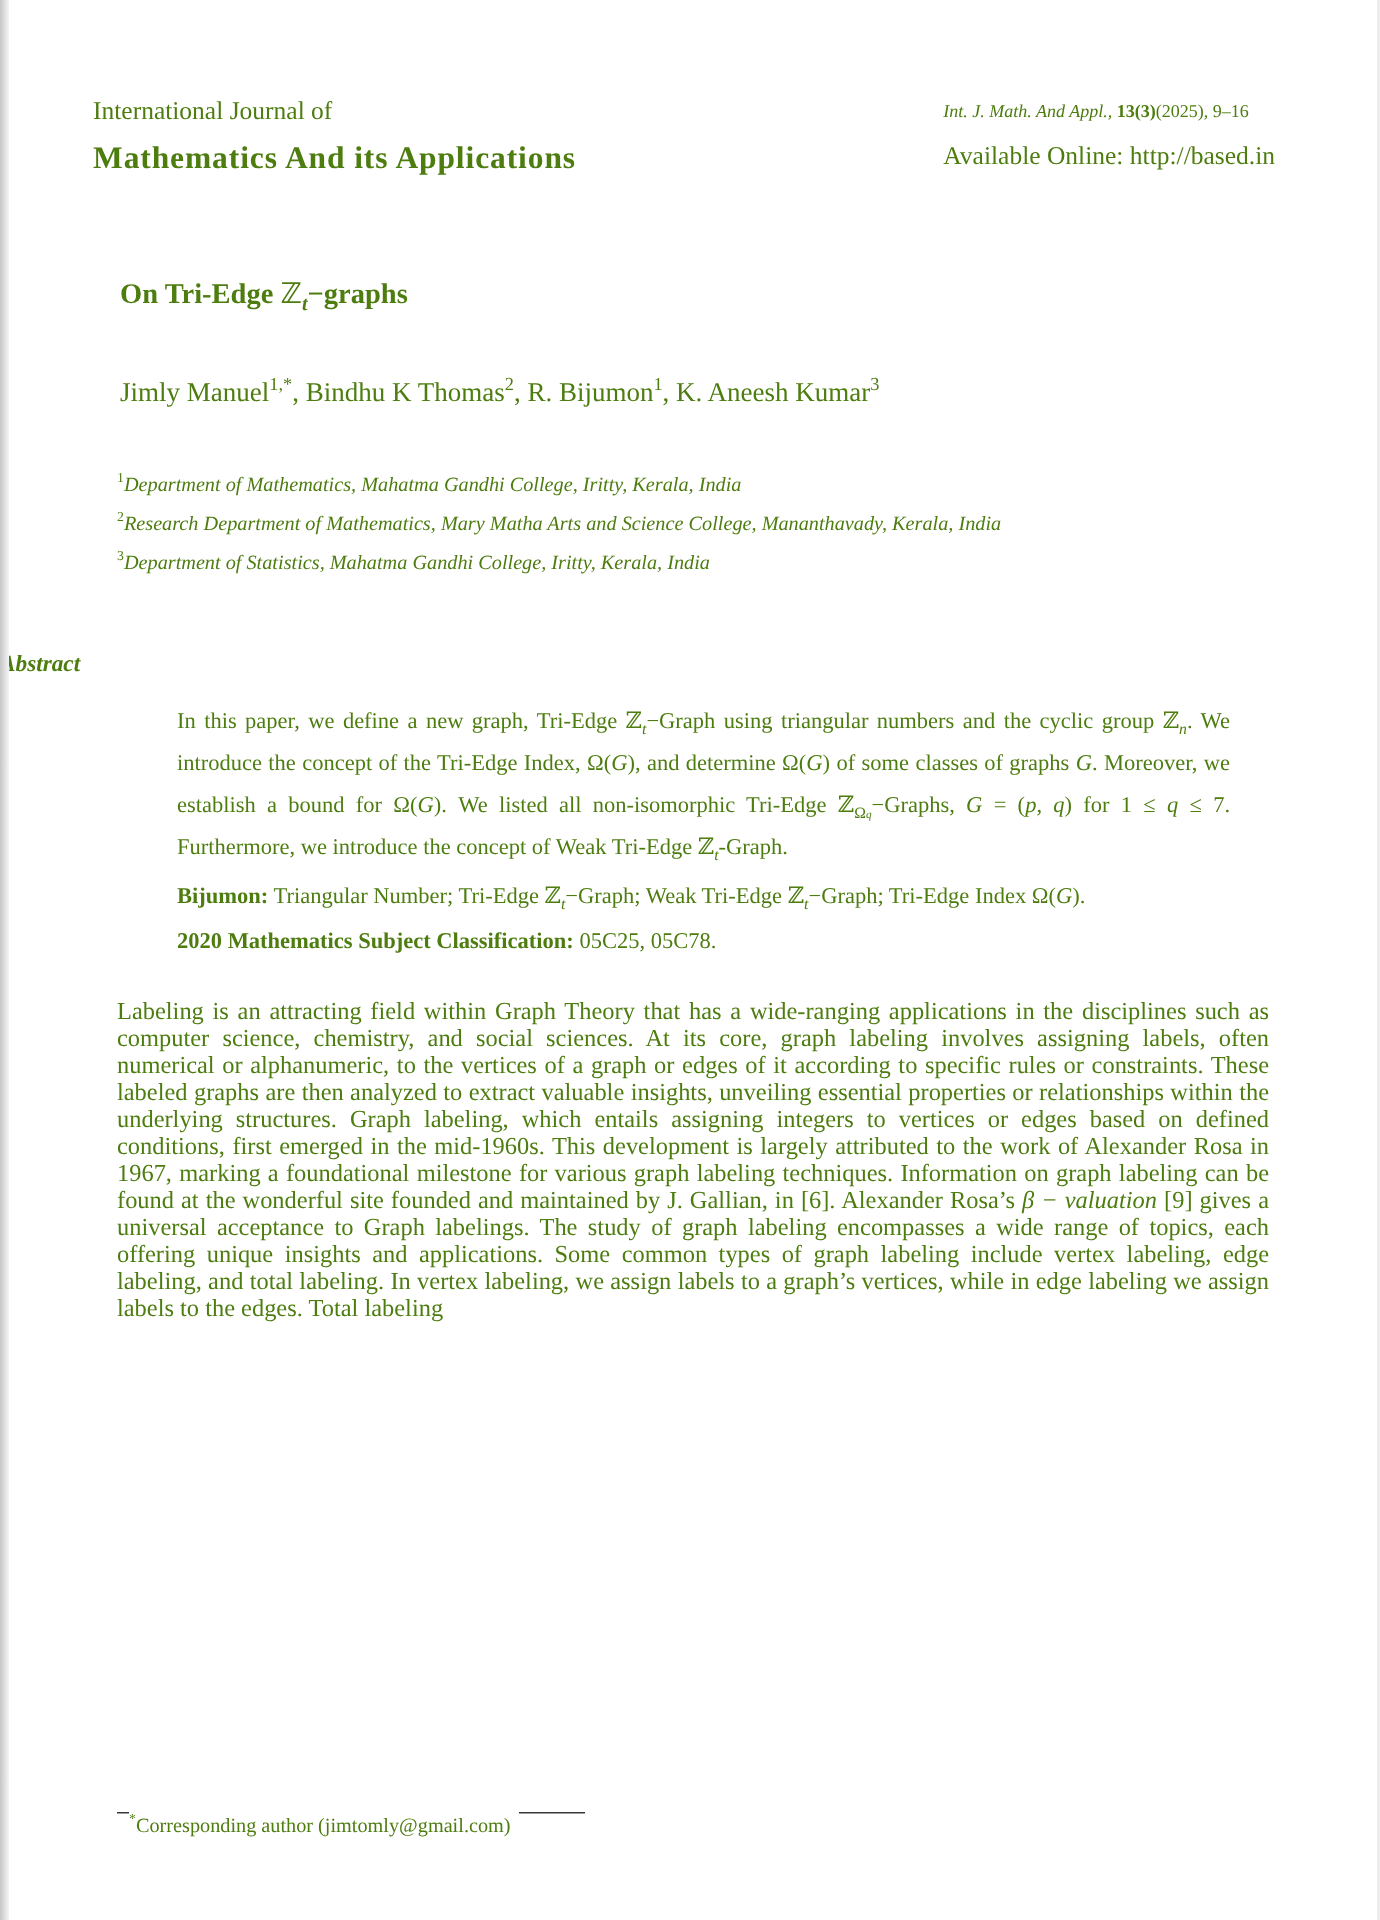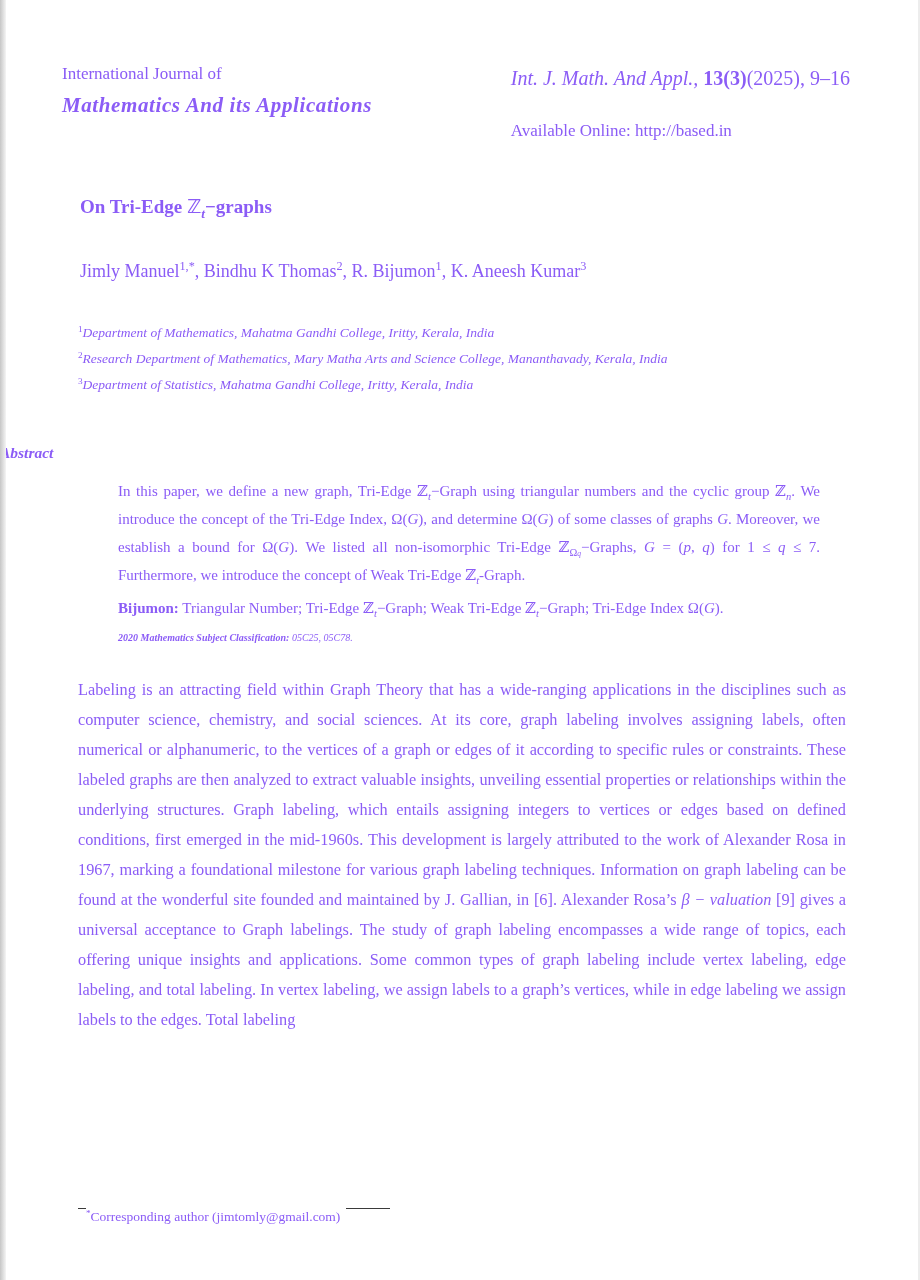--- a/index.html
+++ b/index.html
@@ -2,53 +2,53 @@
 <html><head>
 <meta charset="utf-8">
 <style>
   html,body{margin:0;padding:0;background:#e9e9e9;}
   .page{
     position:relative;
     width:920px;height:1280px;
     margin:0 auto;
     background:#ffffff;
     font-family:"Liberation Serif","DejaVu Serif","DejaVu Sans",serif;
-    color:#8b5cf6;
+    color:#4d7c0f;
     overflow:hidden;
   }
   .edge-left{
     position:absolute;left:0;top:0;width:6px;height:100%;
     background:linear-gradient(to right,#c6c6c6,#f5f5f5);
   }
   .edge-right{
     position:absolute;right:0;top:0;width:2px;height:100%;
     background:#ededed;
   }
   
   .header{display:flex;justify-content:space-between;padding:64px 70px 0 62px;}
   .h-left .jline1{font-size:17px;margin:0 0 9px 0;}
-  .h-left .jname{font-size:21px;font-style:italic;font-weight:700;letter-spacing:0.6px;margin:0 0 13px 0;}
+  .h-left .jname{font-size:21px;font-weight:700;letter-spacing:0.6px;margin:0 0 13px 0;}
   .h-left .issn{font-size:17px;margin:0;}
   .h-right{text-align:left;padding-top:3px;}
-  .h-right .cite{font-size:20px;margin:0 0 31px 0;}
+  .h-right .cite{font-size:12px;margin:0 0 12px 0;}
   .h-right .avail{font-size:17px;margin:0;}
   
   .title{margin:54px 0 0 80px;font-size:19px;font-weight:700;}
   .authors{margin:43px 0 0 80px;font-size:18px;font-family:Liberation Serif, serif;}
   .affs{margin:38px 0 0 78px;font-size:13.5px;line-height:26px;}
   .affs .aff{margin:0;}
   
   .abstract-head{margin:46px 0 0 0;font-size:15.5px;font-weight:700;font-style:italic;}
   .abstract-body{margin:15px 0 0 118px;width:702px;font-size:15px;line-height:28px;text-align:justify;}
   .keywords{margin:5px 0 0 118px;width:702px;font-size:15px;line-height:28px;text-align:justify;}
-  .msc{margin:3px 0 4px 118px;width:702px;font-size:10px;line-height:26px;font-style:italic;}
+  .msc{margin:3px 0 4px 118px;width:702px;font-size:15px;line-height:26px;}
   
   .section-head{margin:31px 0 0 78px;font-size:17.5px;font-weight:700;}
   .section-head .num{margin-right:16px;}
-  .intro{margin:24px 0 0 78px;width:768px;font-size:16.3px;line-height:30px;text-align:justify;}
+  .intro{margin:24px 0 0 78px;width:768px;font-size:16.3px;line-height:18px;text-align:justify;}
   
   .footnote-rule{position:absolute;left:78px;bottom:71px;width:312px;border-top:1.6px solid #3a3a3a;}
   .footnote{position:absolute;left:86px;bottom:42px;font-size:13.5px;background:#fff;padding:2px 6px 0 0;}
   
   .seg.i{font-style:italic;}
   .seg.b{font-weight:700;}
   .seg.sup{font-size:0.68em;vertical-align:super;line-height:0;}
   .seg.sub{font-size:0.70em;vertical-align:sub;line-height:0;}
   .seg.isub{font-size:0.70em;vertical-align:sub;font-style:italic;line-height:0;}
   .seg.sub2{font-size:0.50em;vertical-align:-0.55em;font-style:italic;line-height:0;}

